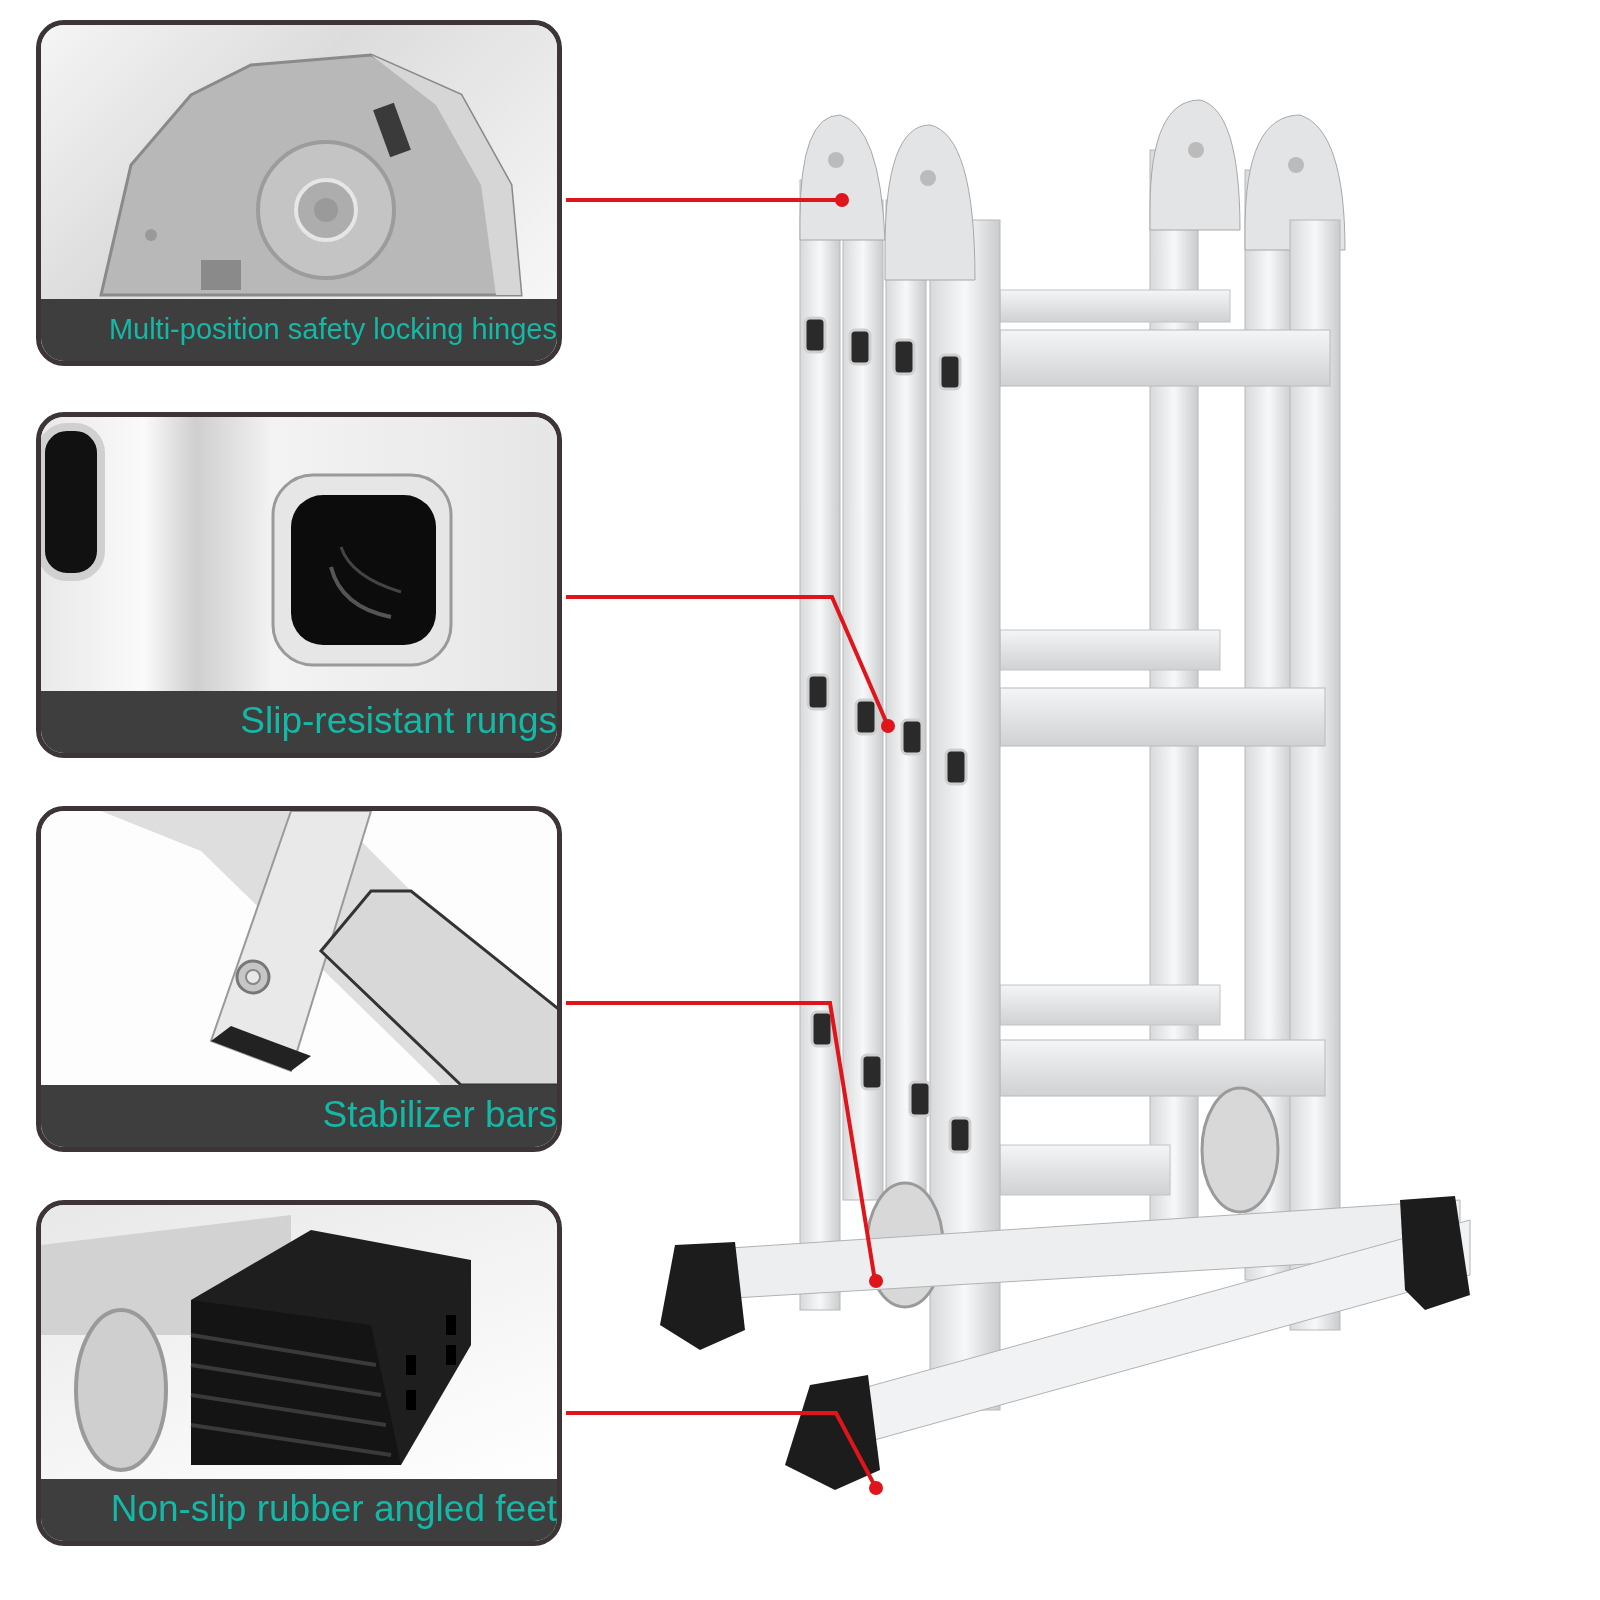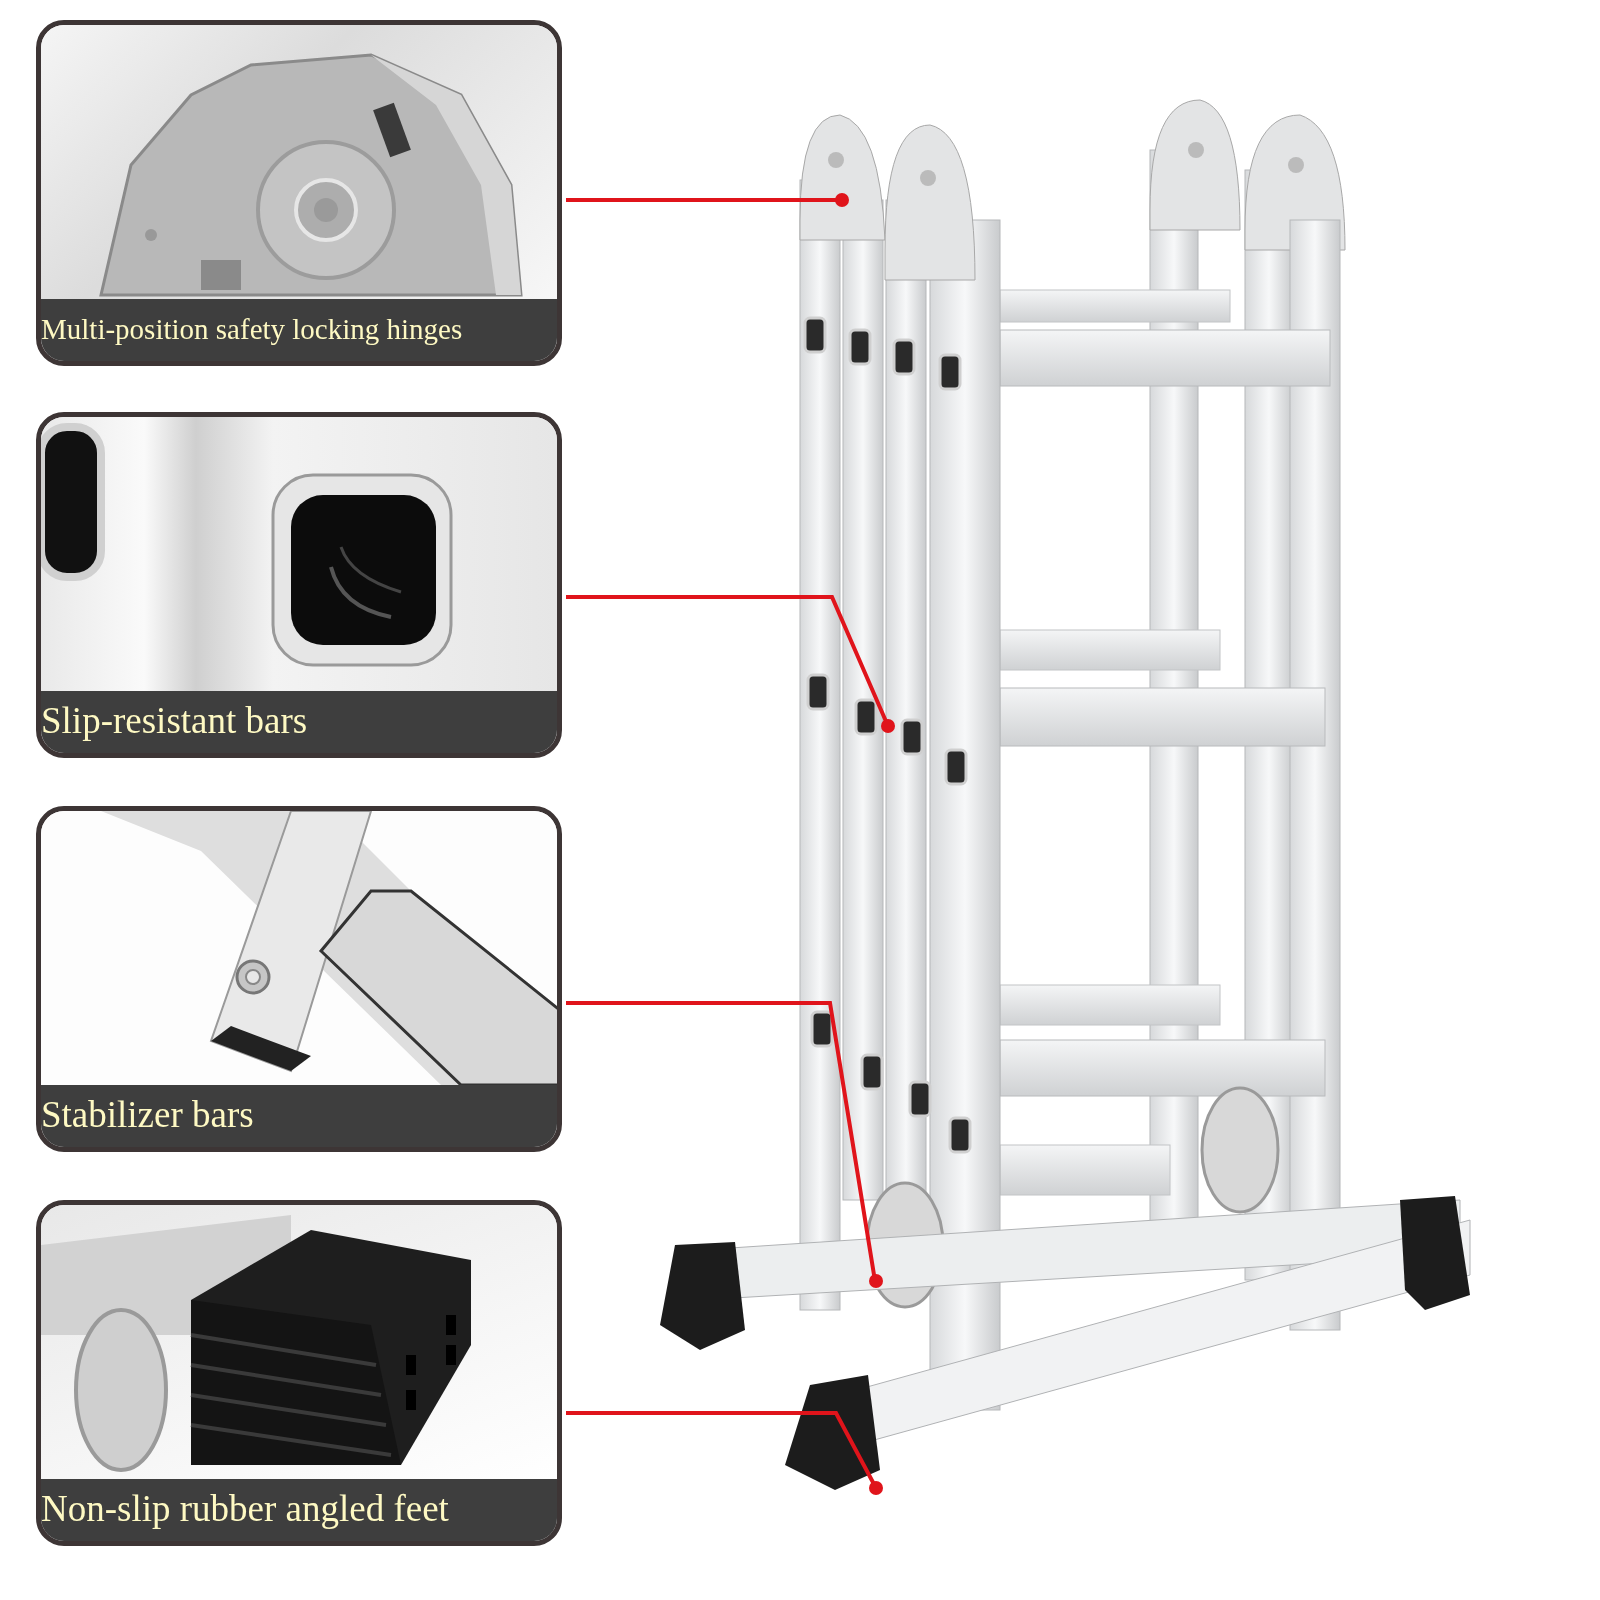--- a/index.html
+++ b/index.html
@@ -1,20 +1,20 @@
 <!DOCTYPE html>
 <html><head>
 <meta charset="utf-8">
 <style>
   html, body { margin:0; padding:0; }
   body { width:1600px; height:1600px; background:#ffffff; position:relative; overflow:hidden; font-family:"Liberation Sans", sans-serif; }
 
   .panel { position:absolute; left:36px; width:526px; border:5px solid #3d3535; border-radius:28px; overflow:hidden; background:#f2f2f2; box-sizing:border-box; }
   .panel .photo { position:absolute; left:0; top:0; right:0; }
-  .panel .caption { position:absolute; left:0; right:0; bottom:0; background:#3e3e3e; color:#fef9c3; text-align:left; white-space:nowrap;font-family:Liberation Serif, serif; }
+  .panel .caption { position:absolute; left:0; right:0; bottom:0; background:#3e3e3e; color:#14b8a6; text-align:right; white-space:nowrap; }
 
   #p1 { top:20px; height:346px; }
   #p1 .photo { bottom:62px; background:linear-gradient(135deg,#f5f5f5 0%,#dcdcdc 40%,#f7f7f7 100%); }
   #p1 .caption { height:62px; line-height:60px; font-size:29px; }
 
   #p2 { top:412px; height:346px; }
   #p2 .photo { bottom:62px; background:linear-gradient(90deg,#e9e9e9 0%,#fafafa 20%,#cfcfcf 30%,#f3f3f3 45%,#e6e6e6 100%); }
   #p2 .caption { height:62px; line-height:60px; font-size:37px; }
 
   #p3 { top:806px; height:346px; }
@@ -50,21 +50,21 @@
 <div class="panel" id="p2">
   <div class="photo">
     <svg width="516" height="274" viewBox="0 0 516 274">
       <rect x="0" y="10" width="60" height="150" rx="26" fill="#111" stroke="#d0d0d0" stroke-width="8"></rect>
       <rect x="232" y="58" width="178" height="190" rx="40" fill="#e6e6e6" stroke="#9a9a9a" stroke-width="3"></rect>
       <rect x="250" y="78" width="145" height="150" rx="32" fill="#0c0c0c"></rect>
       <path d="M290 150 Q300 190 350 200" stroke="#555" stroke-width="4" fill="none"></path>
       <path d="M300 130 Q310 160 360 175" stroke="#444" stroke-width="3" fill="none"></path>
     </svg>
   </div>
-  <div class="caption">Slip-resistant bars</div>
+  <div class="caption">Slip-resistant rungs</div>
 </div>
 
 <div class="panel" id="p3">
   <div class="photo">
     <svg width="516" height="274" viewBox="0 0 516 274">
       <path d="M60 0 L290 0 L520 230 L520 274 L400 274 L160 40 Z" fill="#dedede"></path>
       <path d="M250 0 L330 0 L250 260 L170 230 Z" fill="#e9e9e9" stroke="#9a9a9a" stroke-width="2"></path>
       <path d="M170 230 L250 260 L270 245 L190 215 Z" fill="#222"></path>
       <path d="M330 80 L370 80 L520 200 L520 274 L420 274 L280 140 Z" fill="#d8d8d8" stroke="#333" stroke-width="3"></path>
       <circle cx="212" cy="166" r="16" fill="#c6c6c6" stroke="#777" stroke-width="3"></circle>

